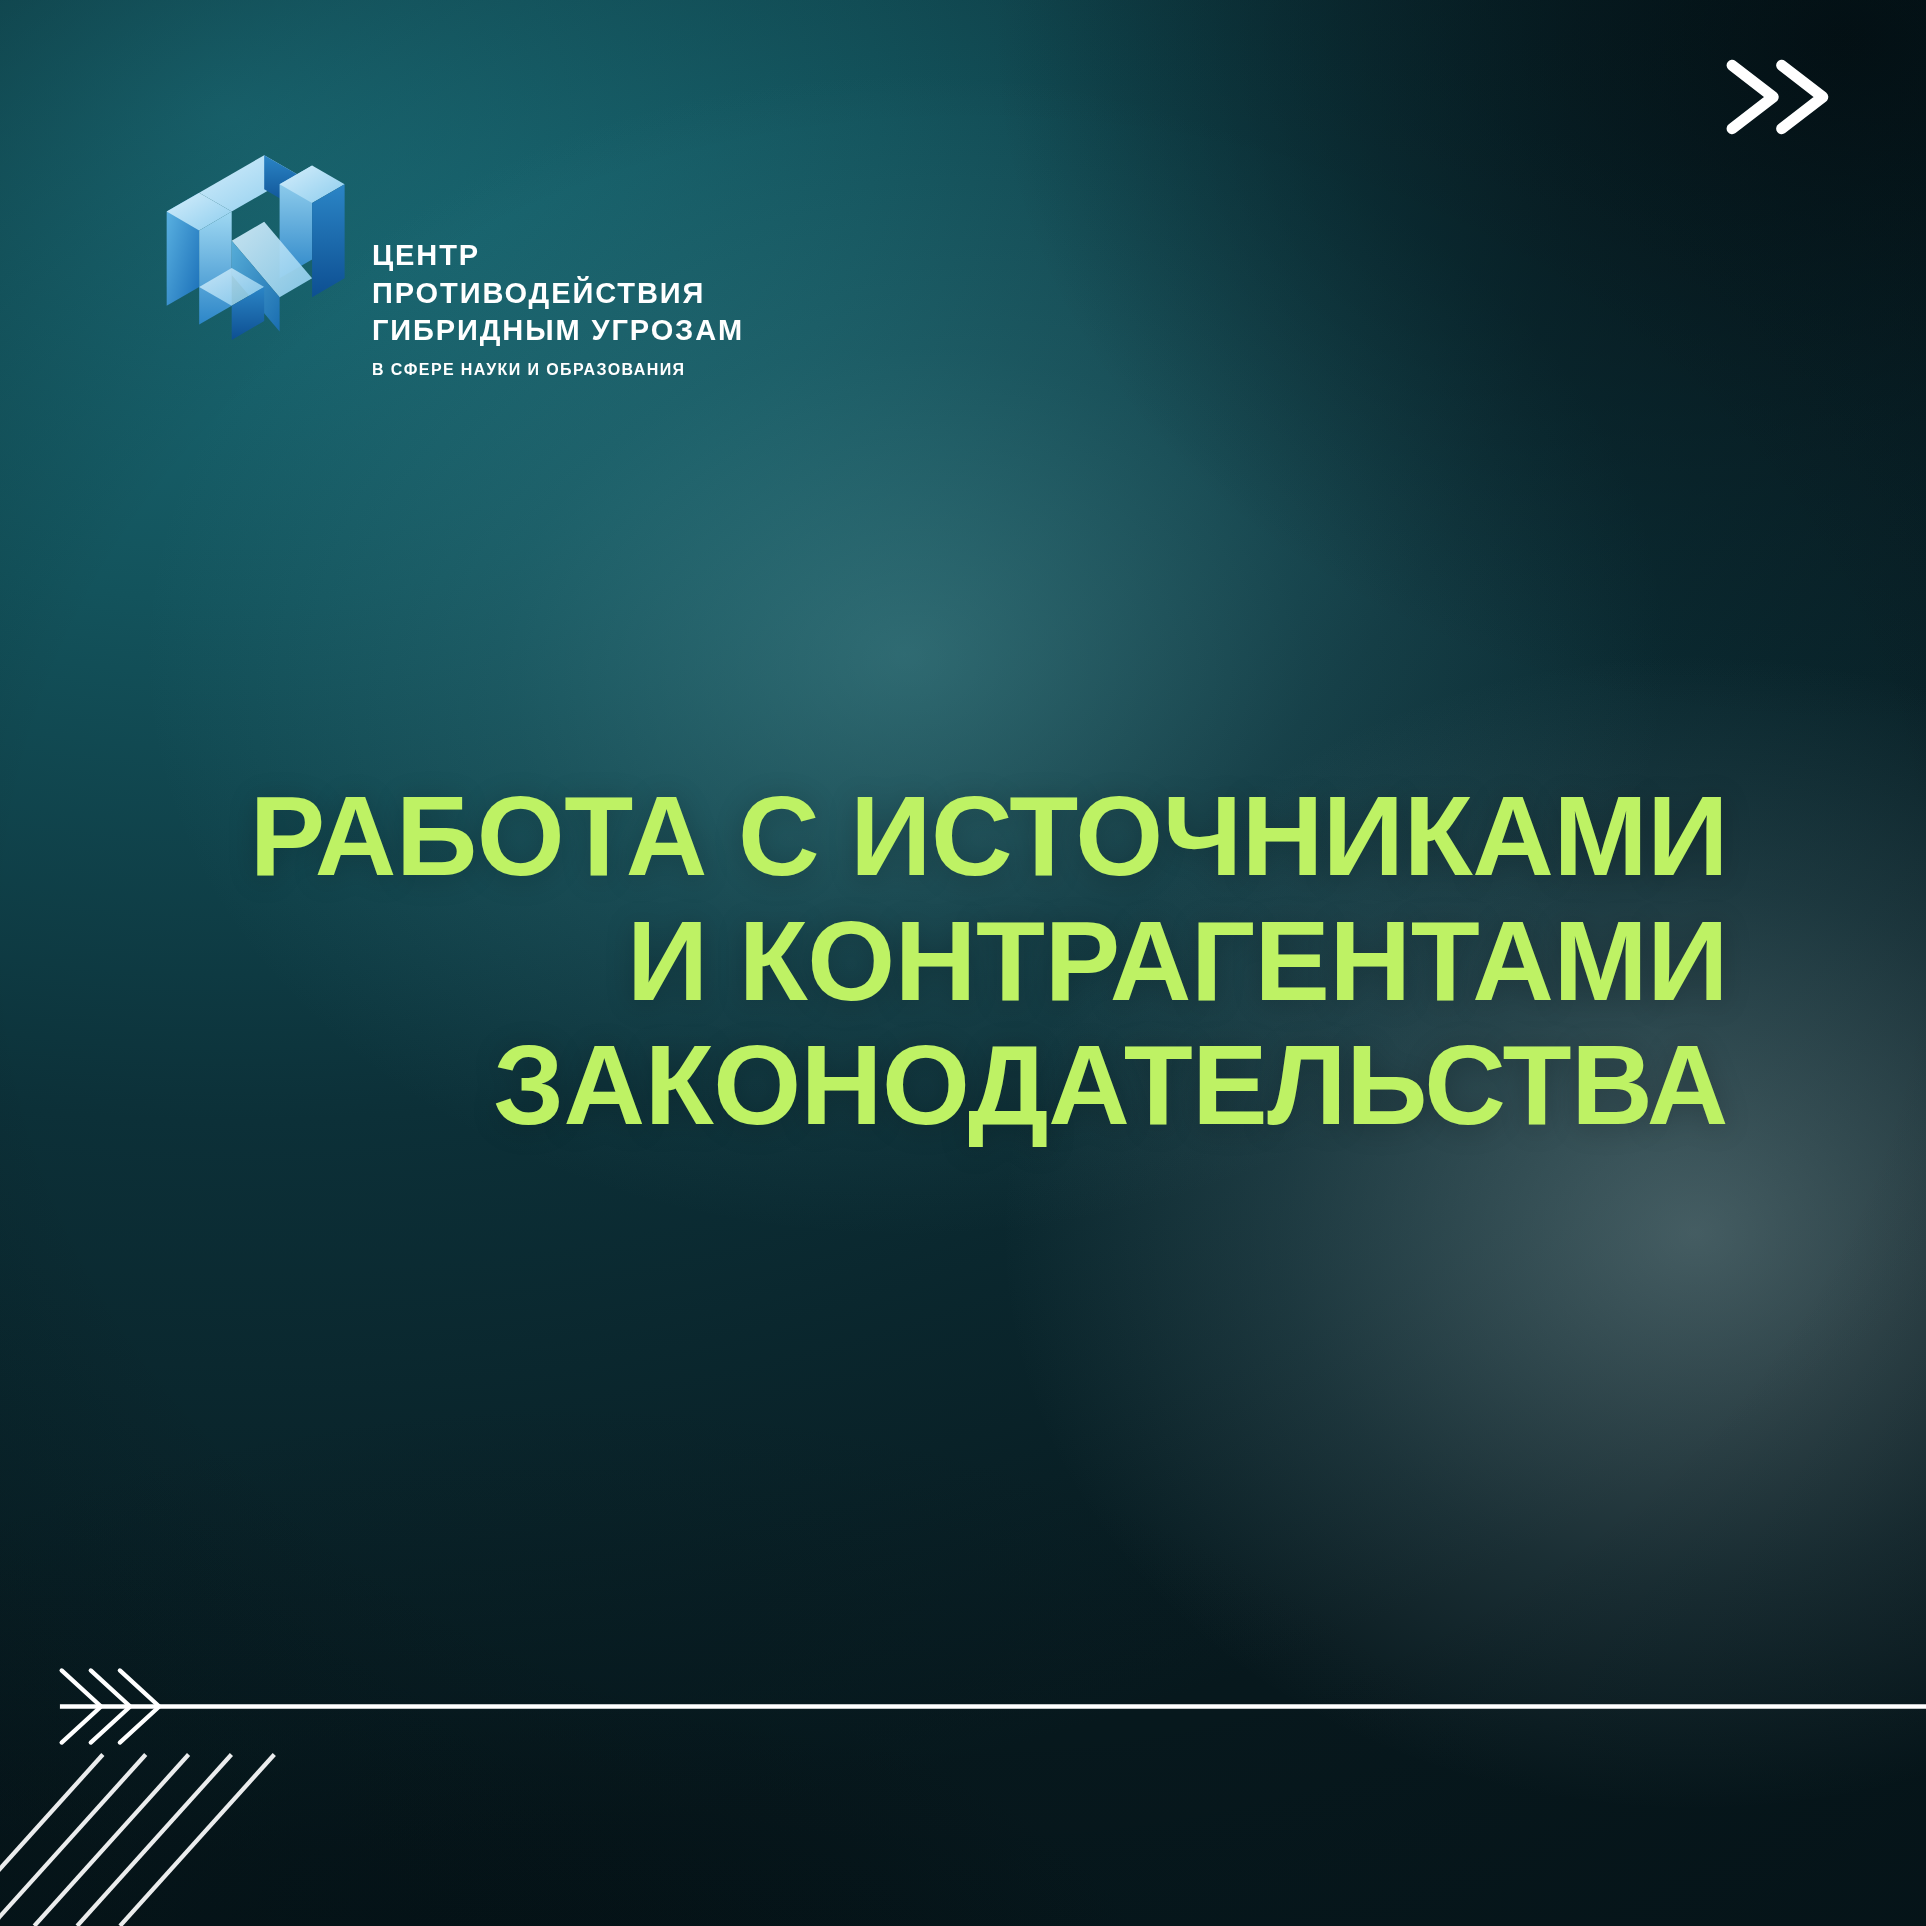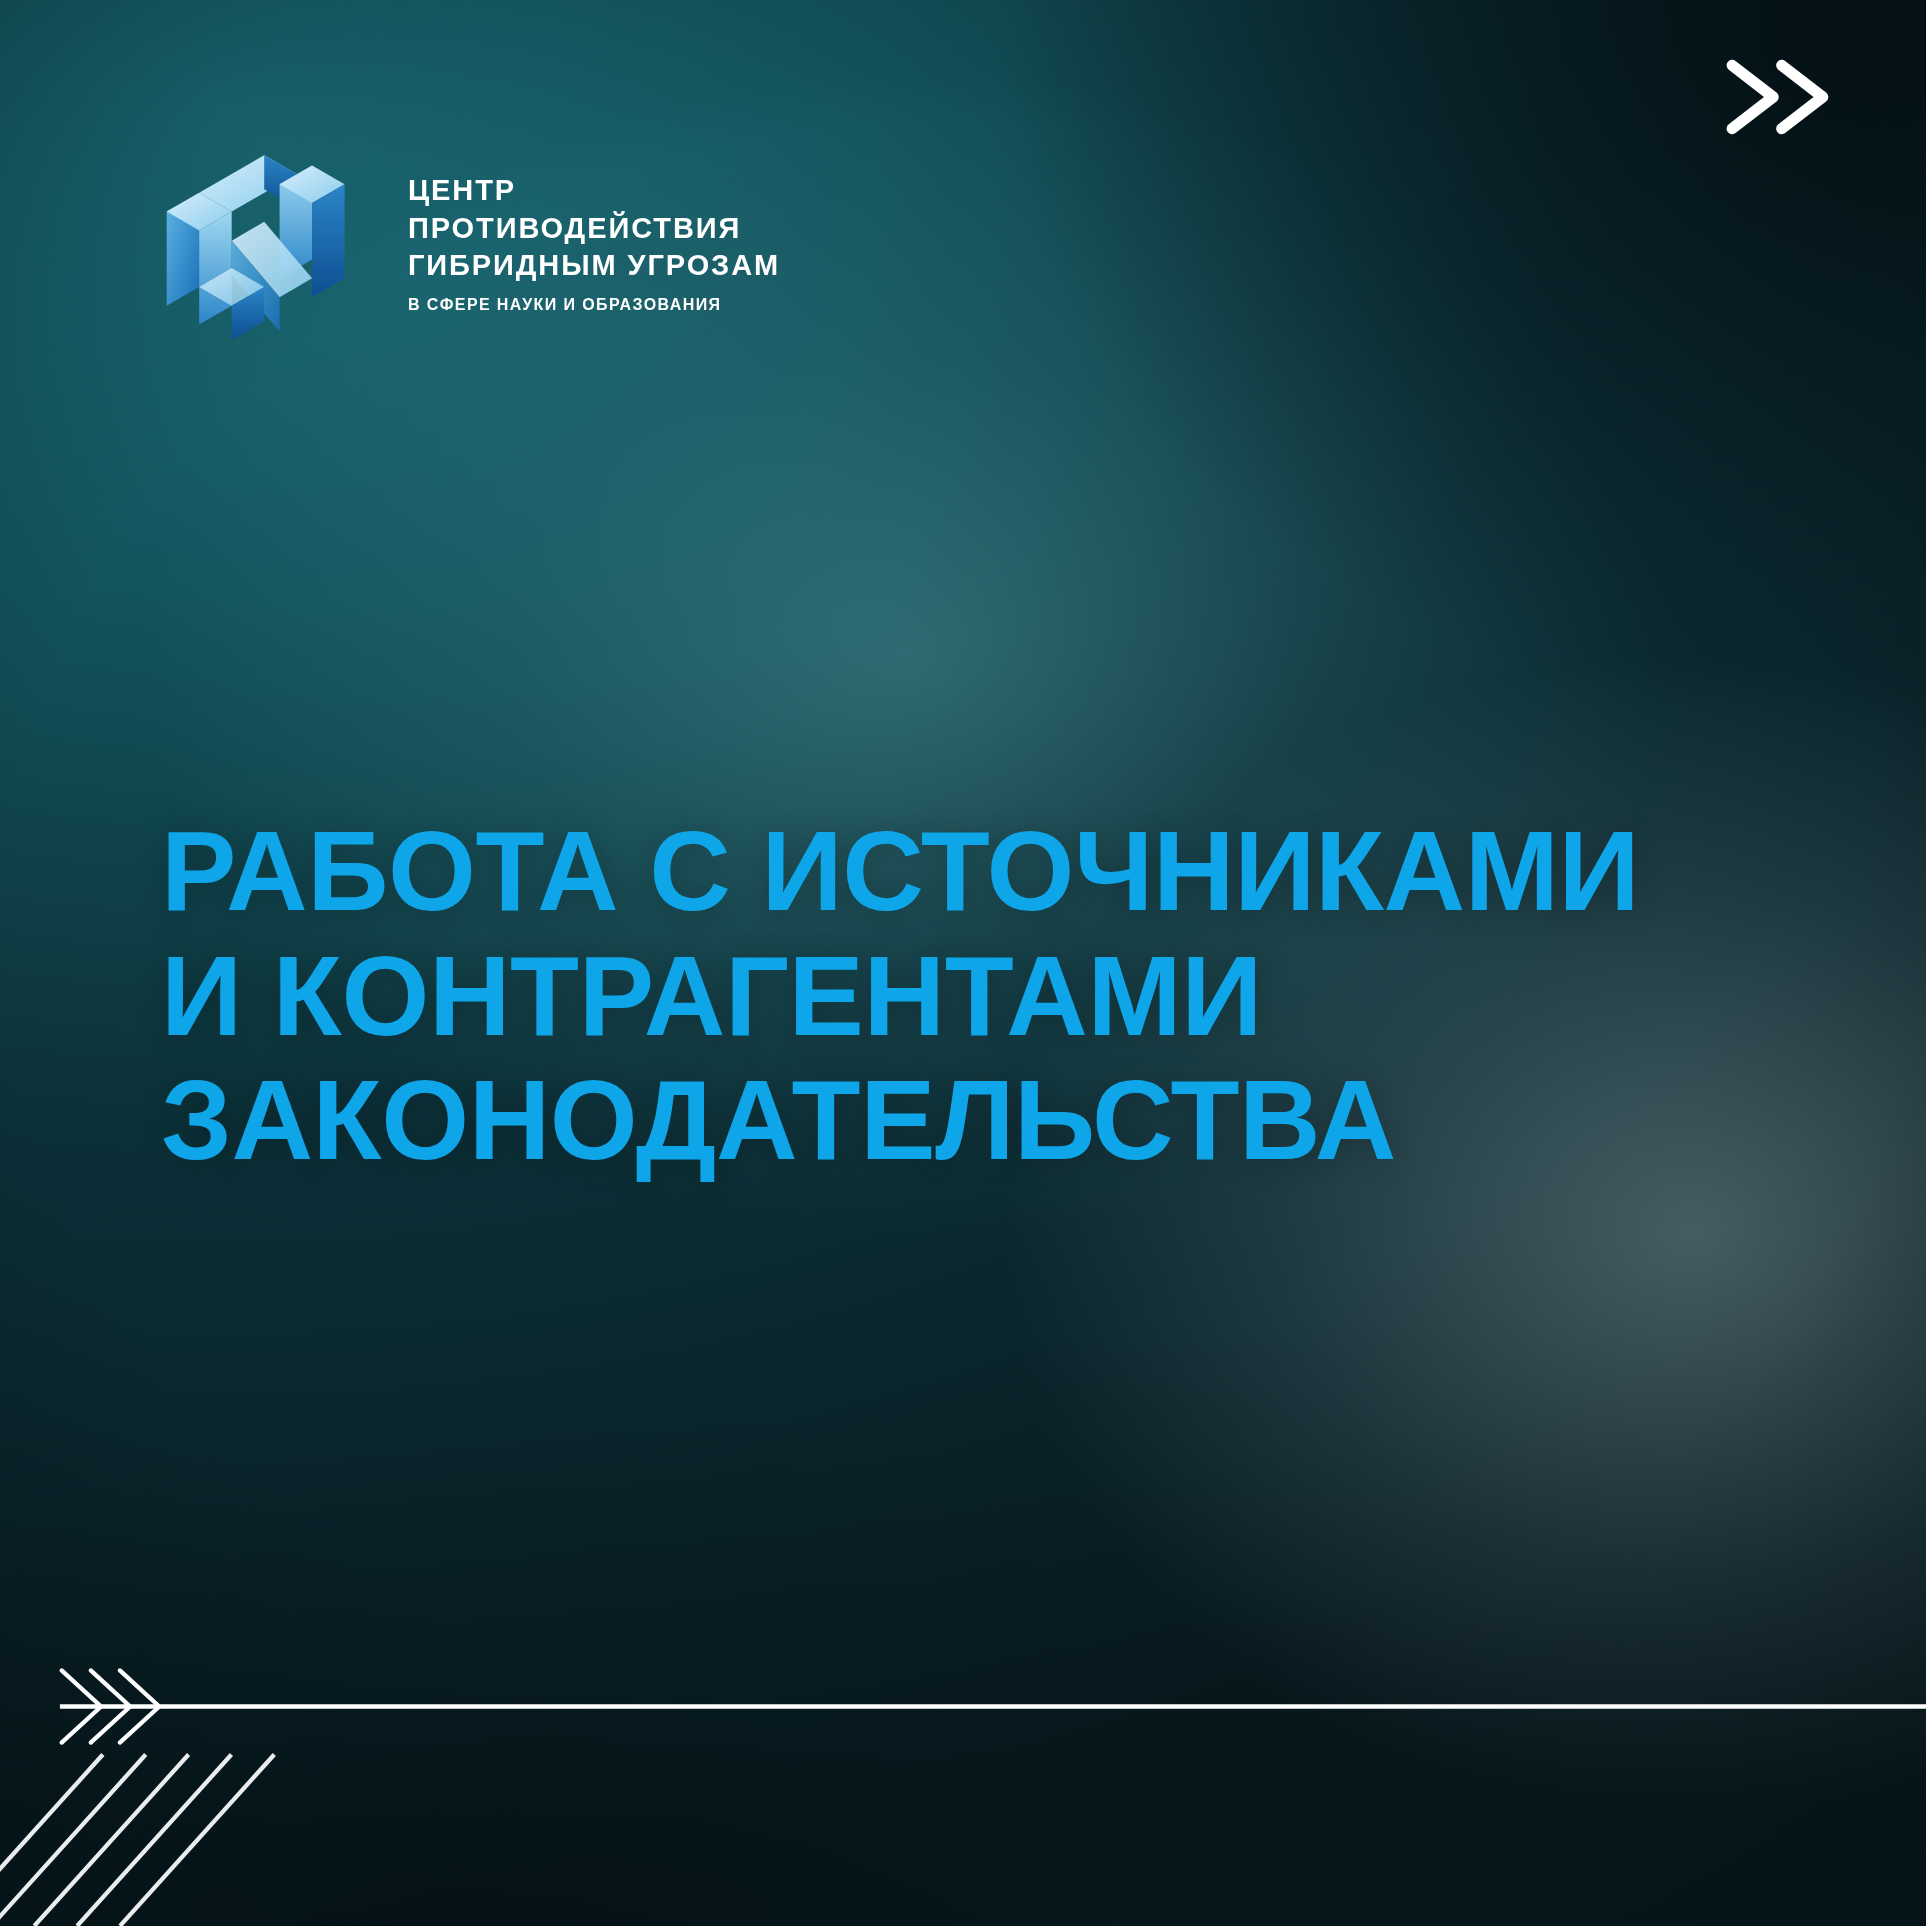--- a/index.html
+++ b/index.html
@@ -60,22 +60,21 @@
     top: 50px;
     right: 86px;
     width: 120px;
     height: 94px;
   }
   .logo-block {
     position: absolute;
     top: 150px;
     left: 141px;
     display: flex;
-    align-items: flex-start;
-    gap: 36px;
+    align-items: flex-end;
   }
   .logo-mark {
     width: 231px;
     height: 231px;
     flex: none;
   }
   .logo-text {
     color: #ffffff;
     padding-top: 22px;
   }
@@ -94,29 +93,30 @@
     line-height: 1.3;
     margin-top: 10.3px;
     text-transform: uppercase;
     white-space: nowrap;
   }
 
   
   .title {
     position: absolute;
     left: 161px;
-    top: 733px;
+    top: 698px;
     width: 1567px;
-    color: #0ea5e9;
+    color: #bef264;
     font-size: 113px;
     font-weight: 700;
     line-height: 1.105;
     letter-spacing: -0.4px;
     text-transform: uppercase;
     text-shadow: 0 3.4px 29px rgba(0,0,0,0.22);
+    text-align: right;
   }
   .title .ln { display: block; white-space: nowrap; }
 
   
   .arrow-wrap {
     position: absolute;
     left: 0;
     bottom: 168px;
     width: 1926px;
     height: 103px;

